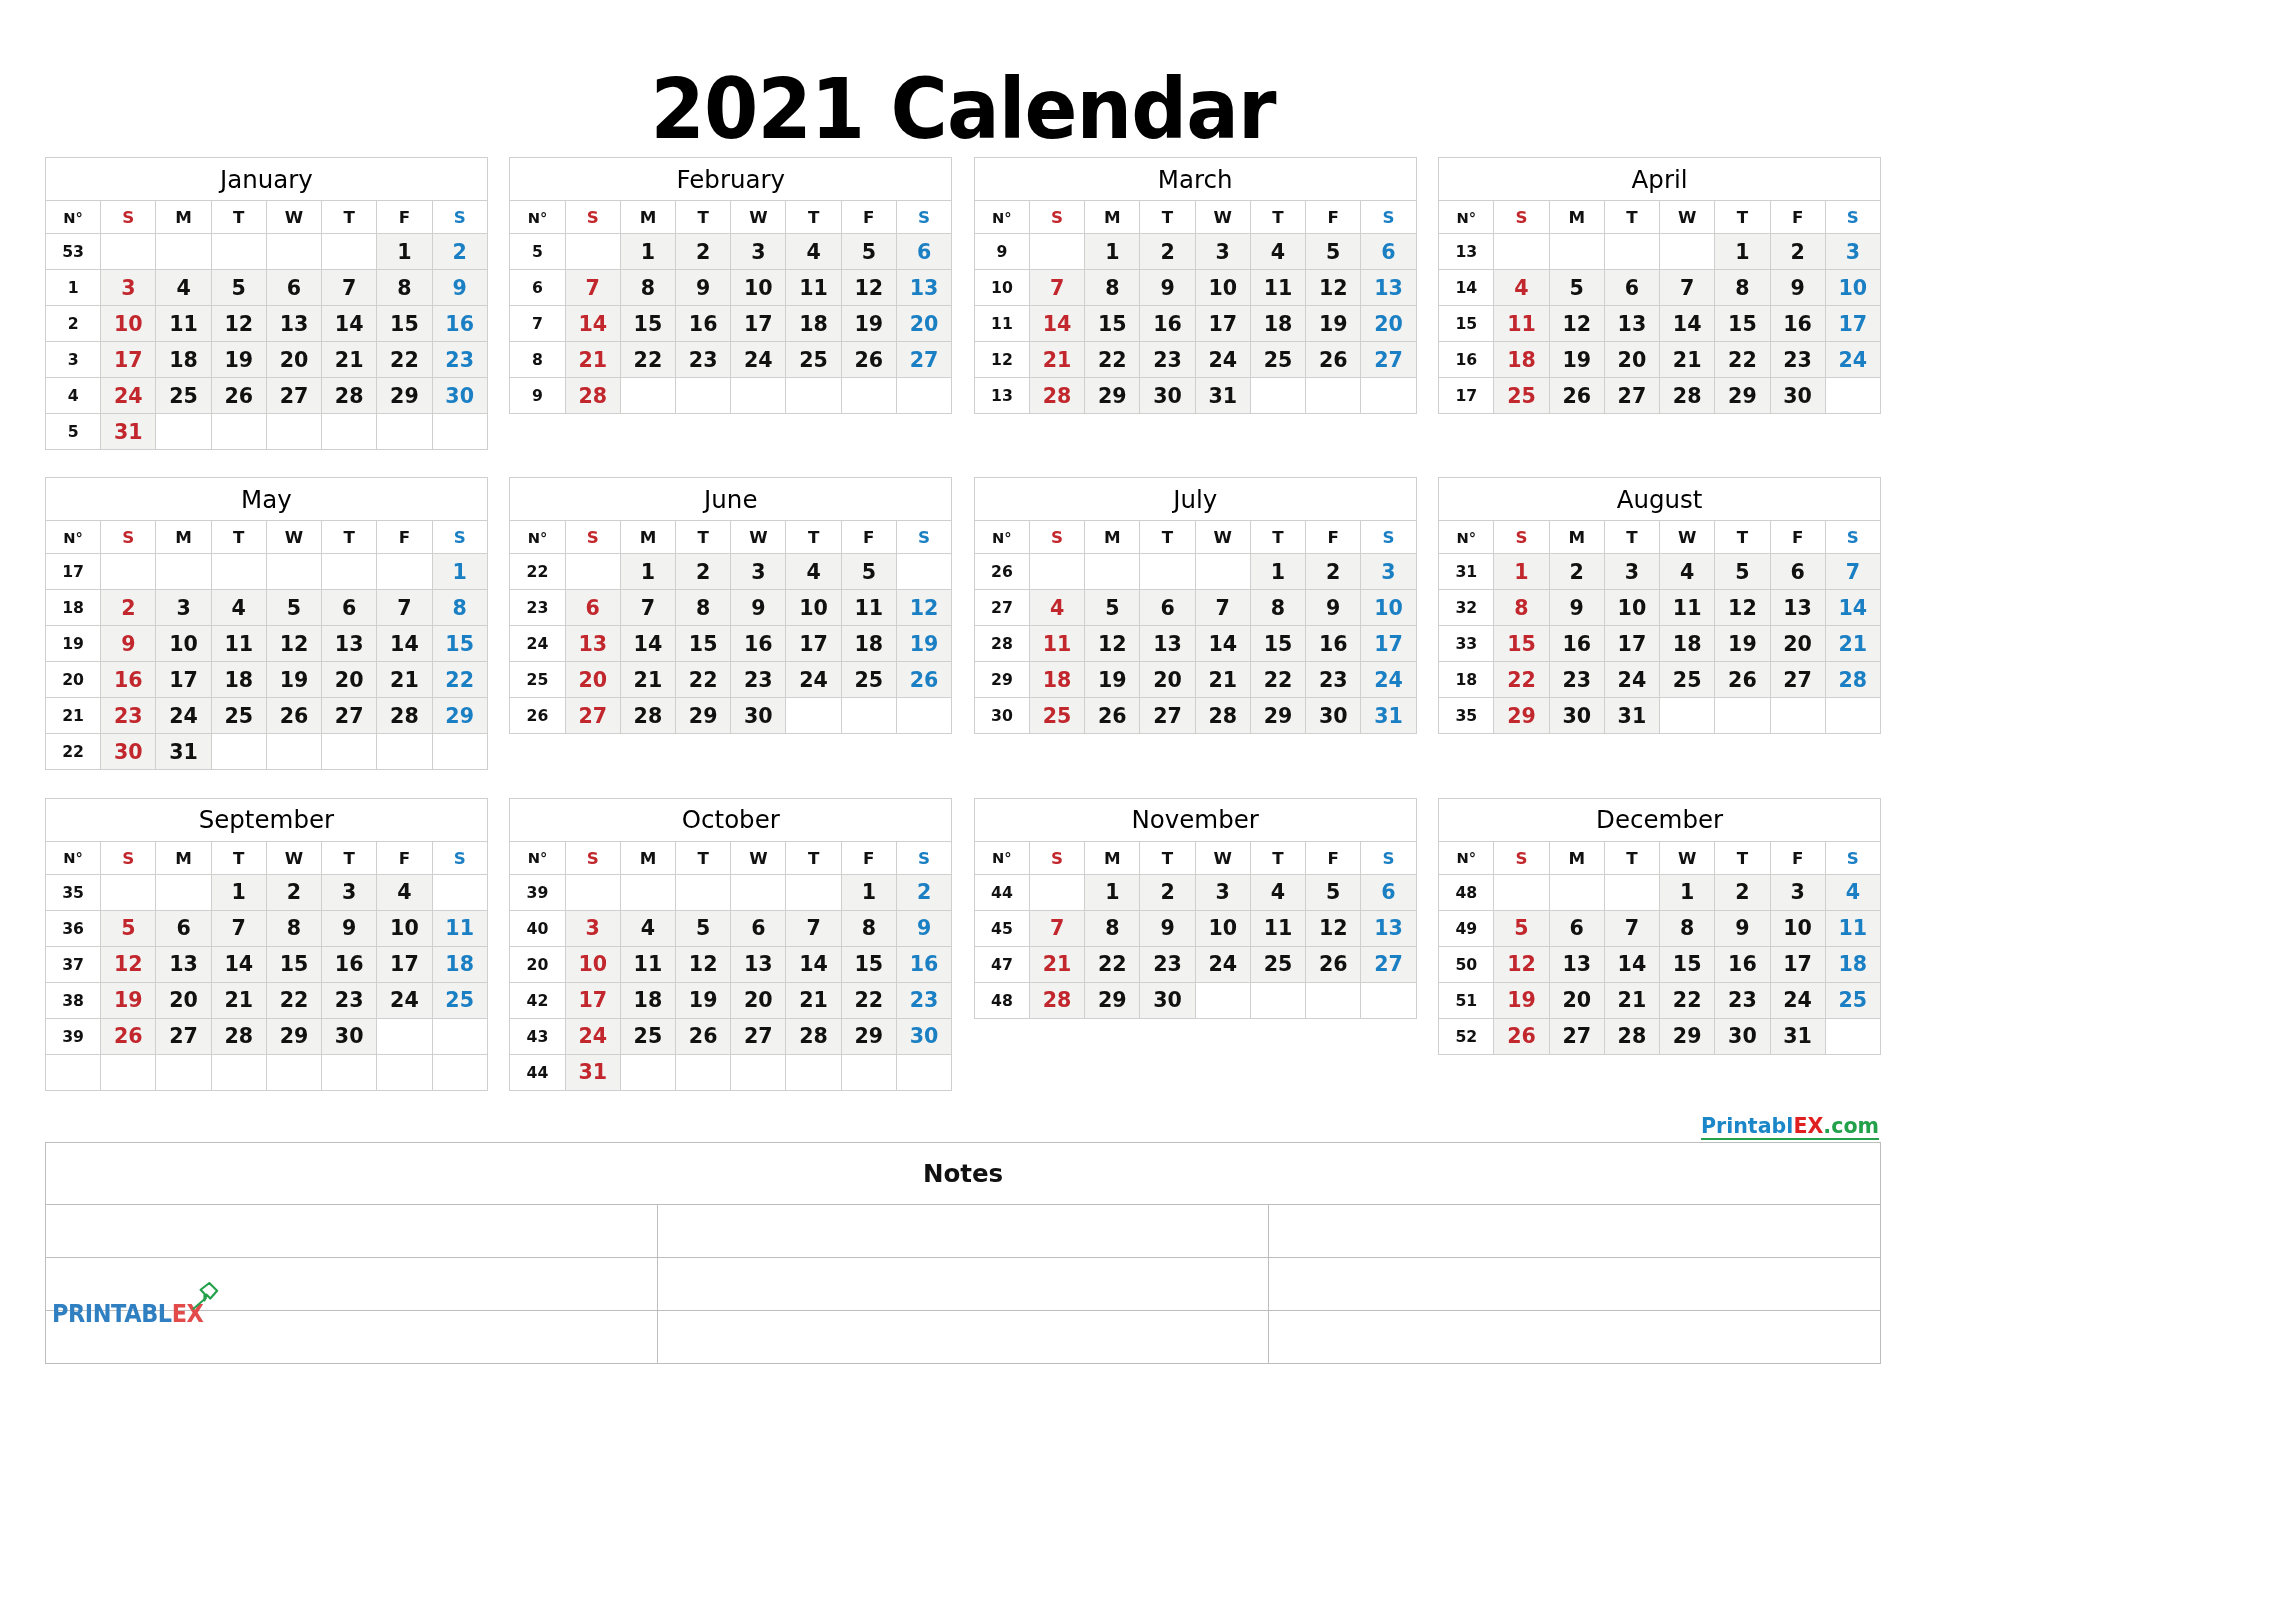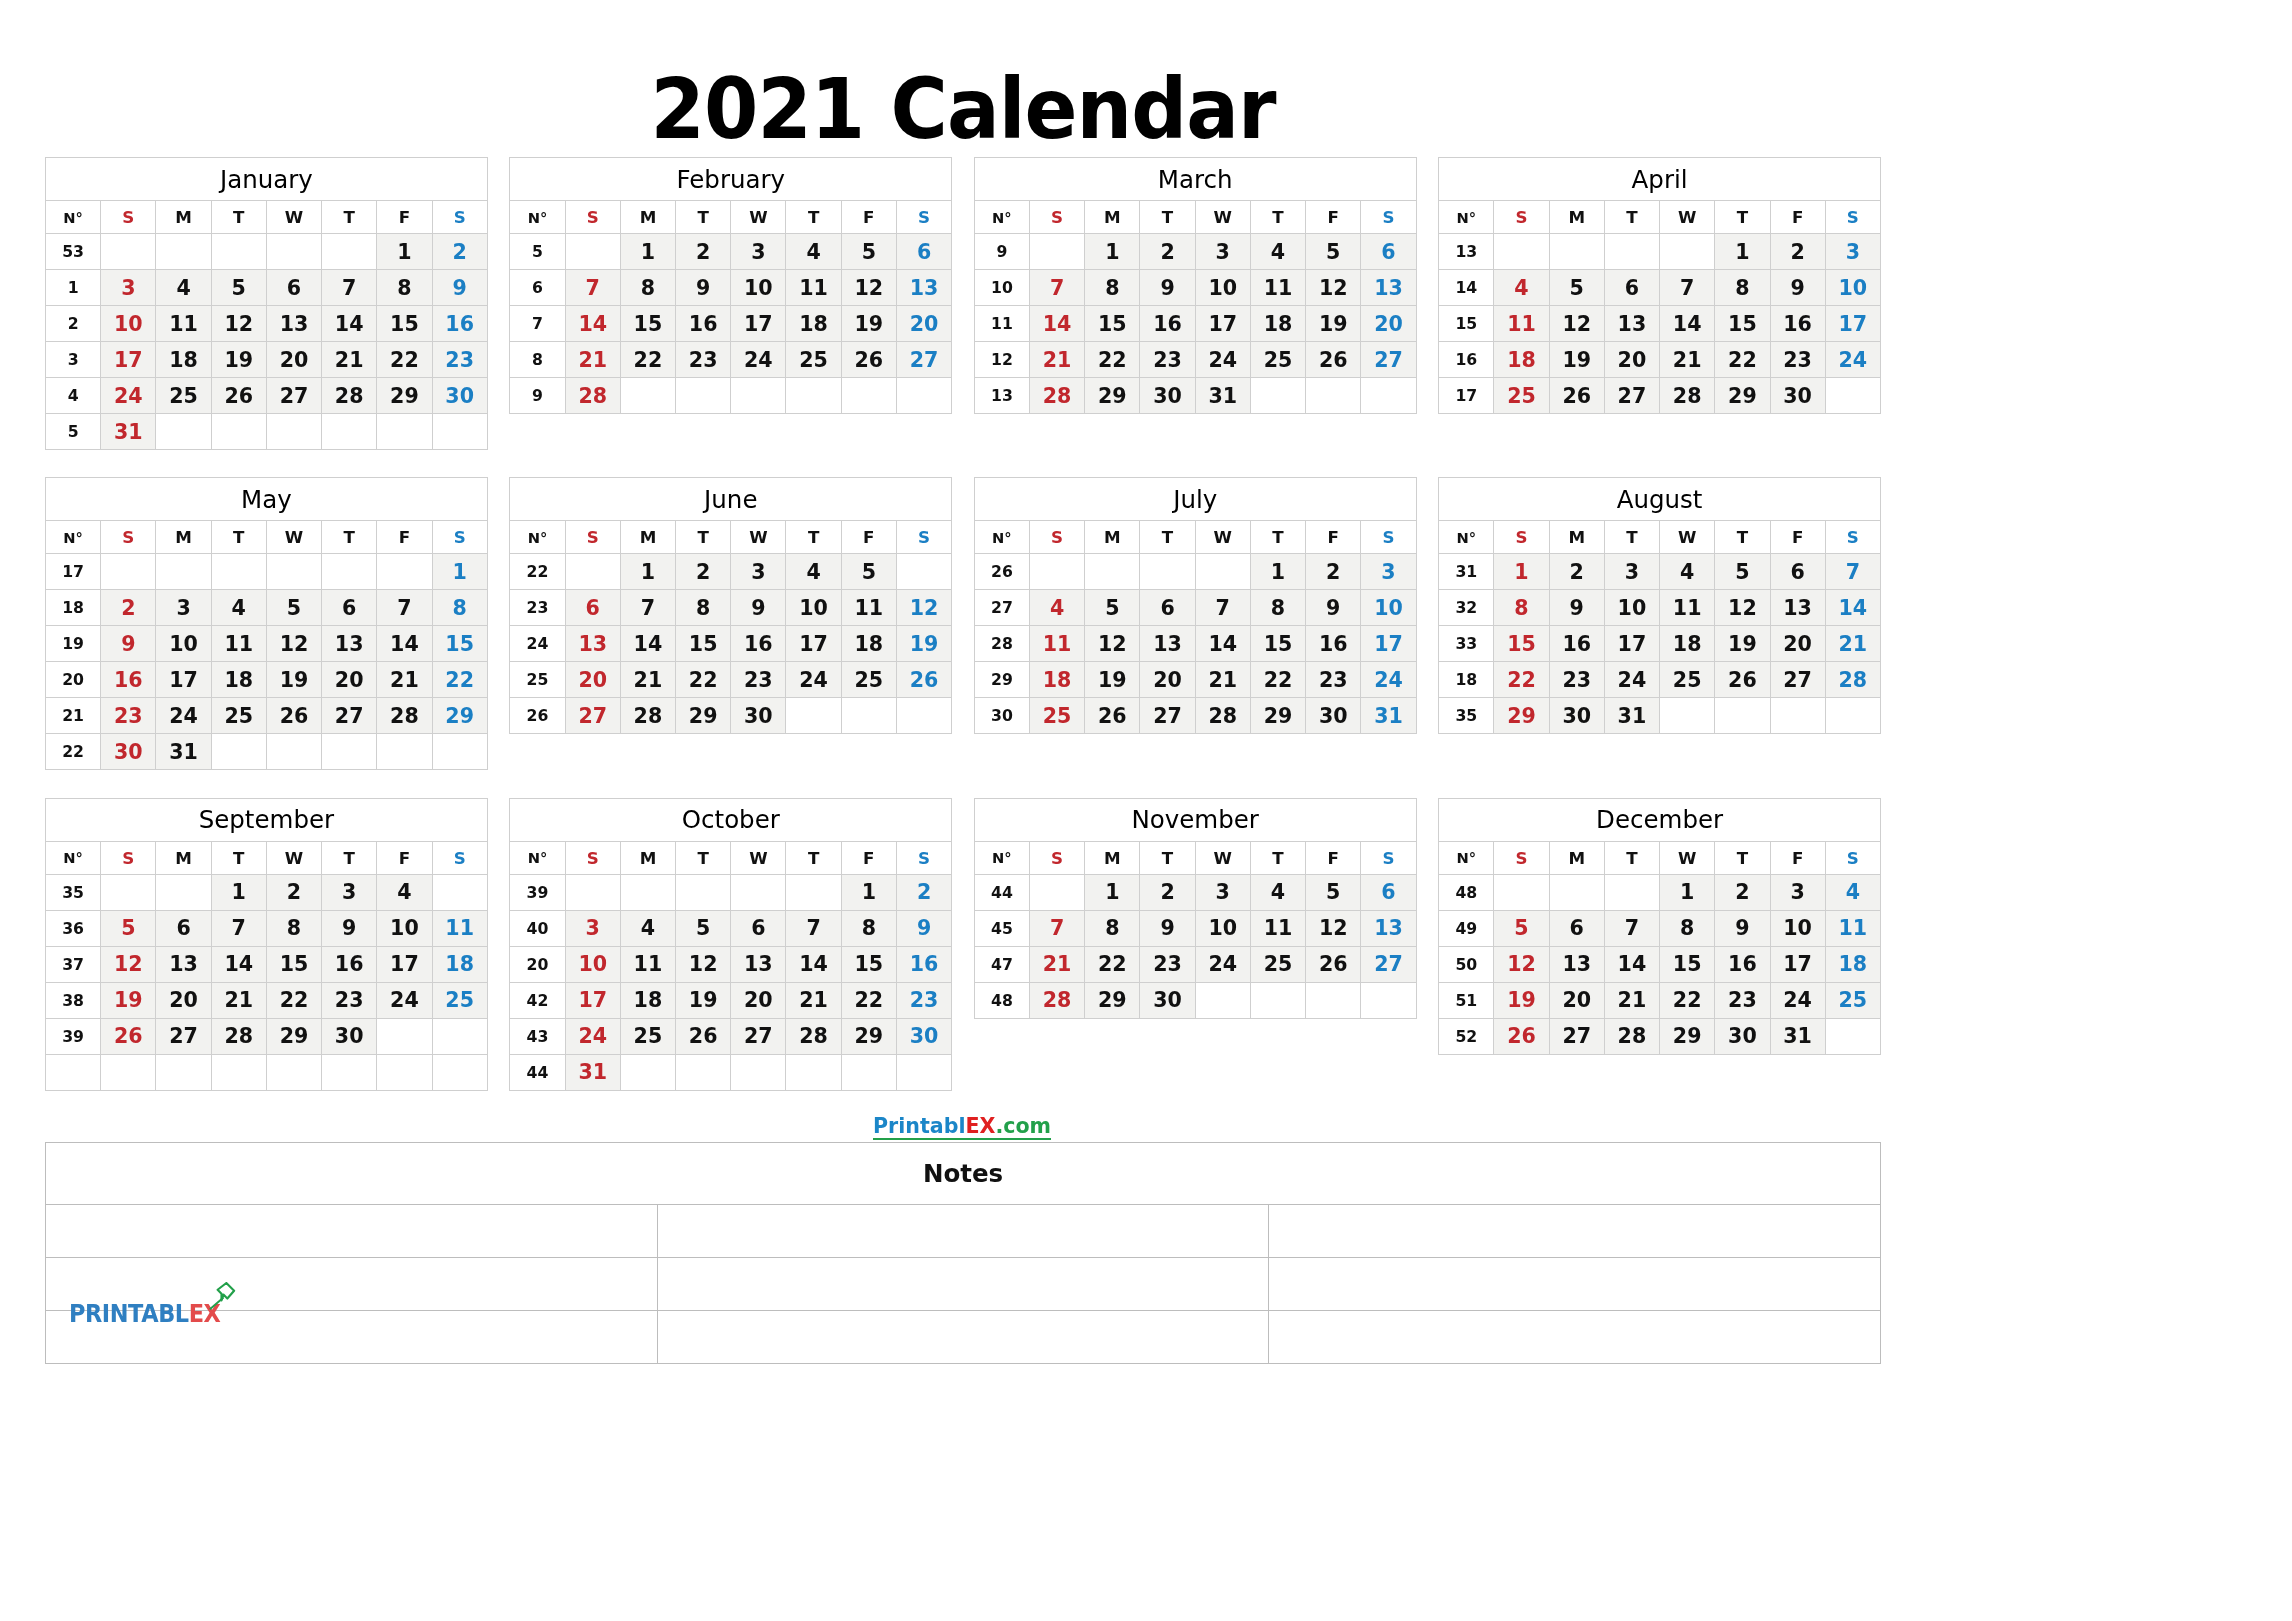--- a/index.html
+++ b/index.html
@@ -106,21 +106,21 @@
   .day-row td.sun  { color: #c1272d; }
   .day-row td.sat  { color: #1b7fc4; }
 
   
   .bottom-area {
     padding: 0 45px;
     margin-top: 23.5px;
     position: relative;
   }
   .site-link {
-    text-align: center;
+    text-align: right;
     padding-right: 2px;
     padding-bottom: 3.9px;
     height: 27.4px;
   }
   .site-link .lnk {
     font-family: "DejaVu Sans", sans-serif;
     font-weight: 700;
     font-size: 20.6px;
     text-decoration: none;
     display: inline-block;
@@ -150,21 +150,21 @@
     font-size: 24.5px;
     color: #111;
     text-align: center;
     line-height: 61px;
   }
   .notes-row td { height: 53px; }
 
   
   .logo-box {
     position: absolute;
-    left: 69px;
+    left: 52px;
     top: 1282px;
     width: 196px;
     height: 55px;
   }
   .logo-word {
     font-family: "DejaVu Sans", sans-serif;
     font-weight: 700;
     font-size: 25.5px;
     letter-spacing: -0.5px;
     position: absolute;

